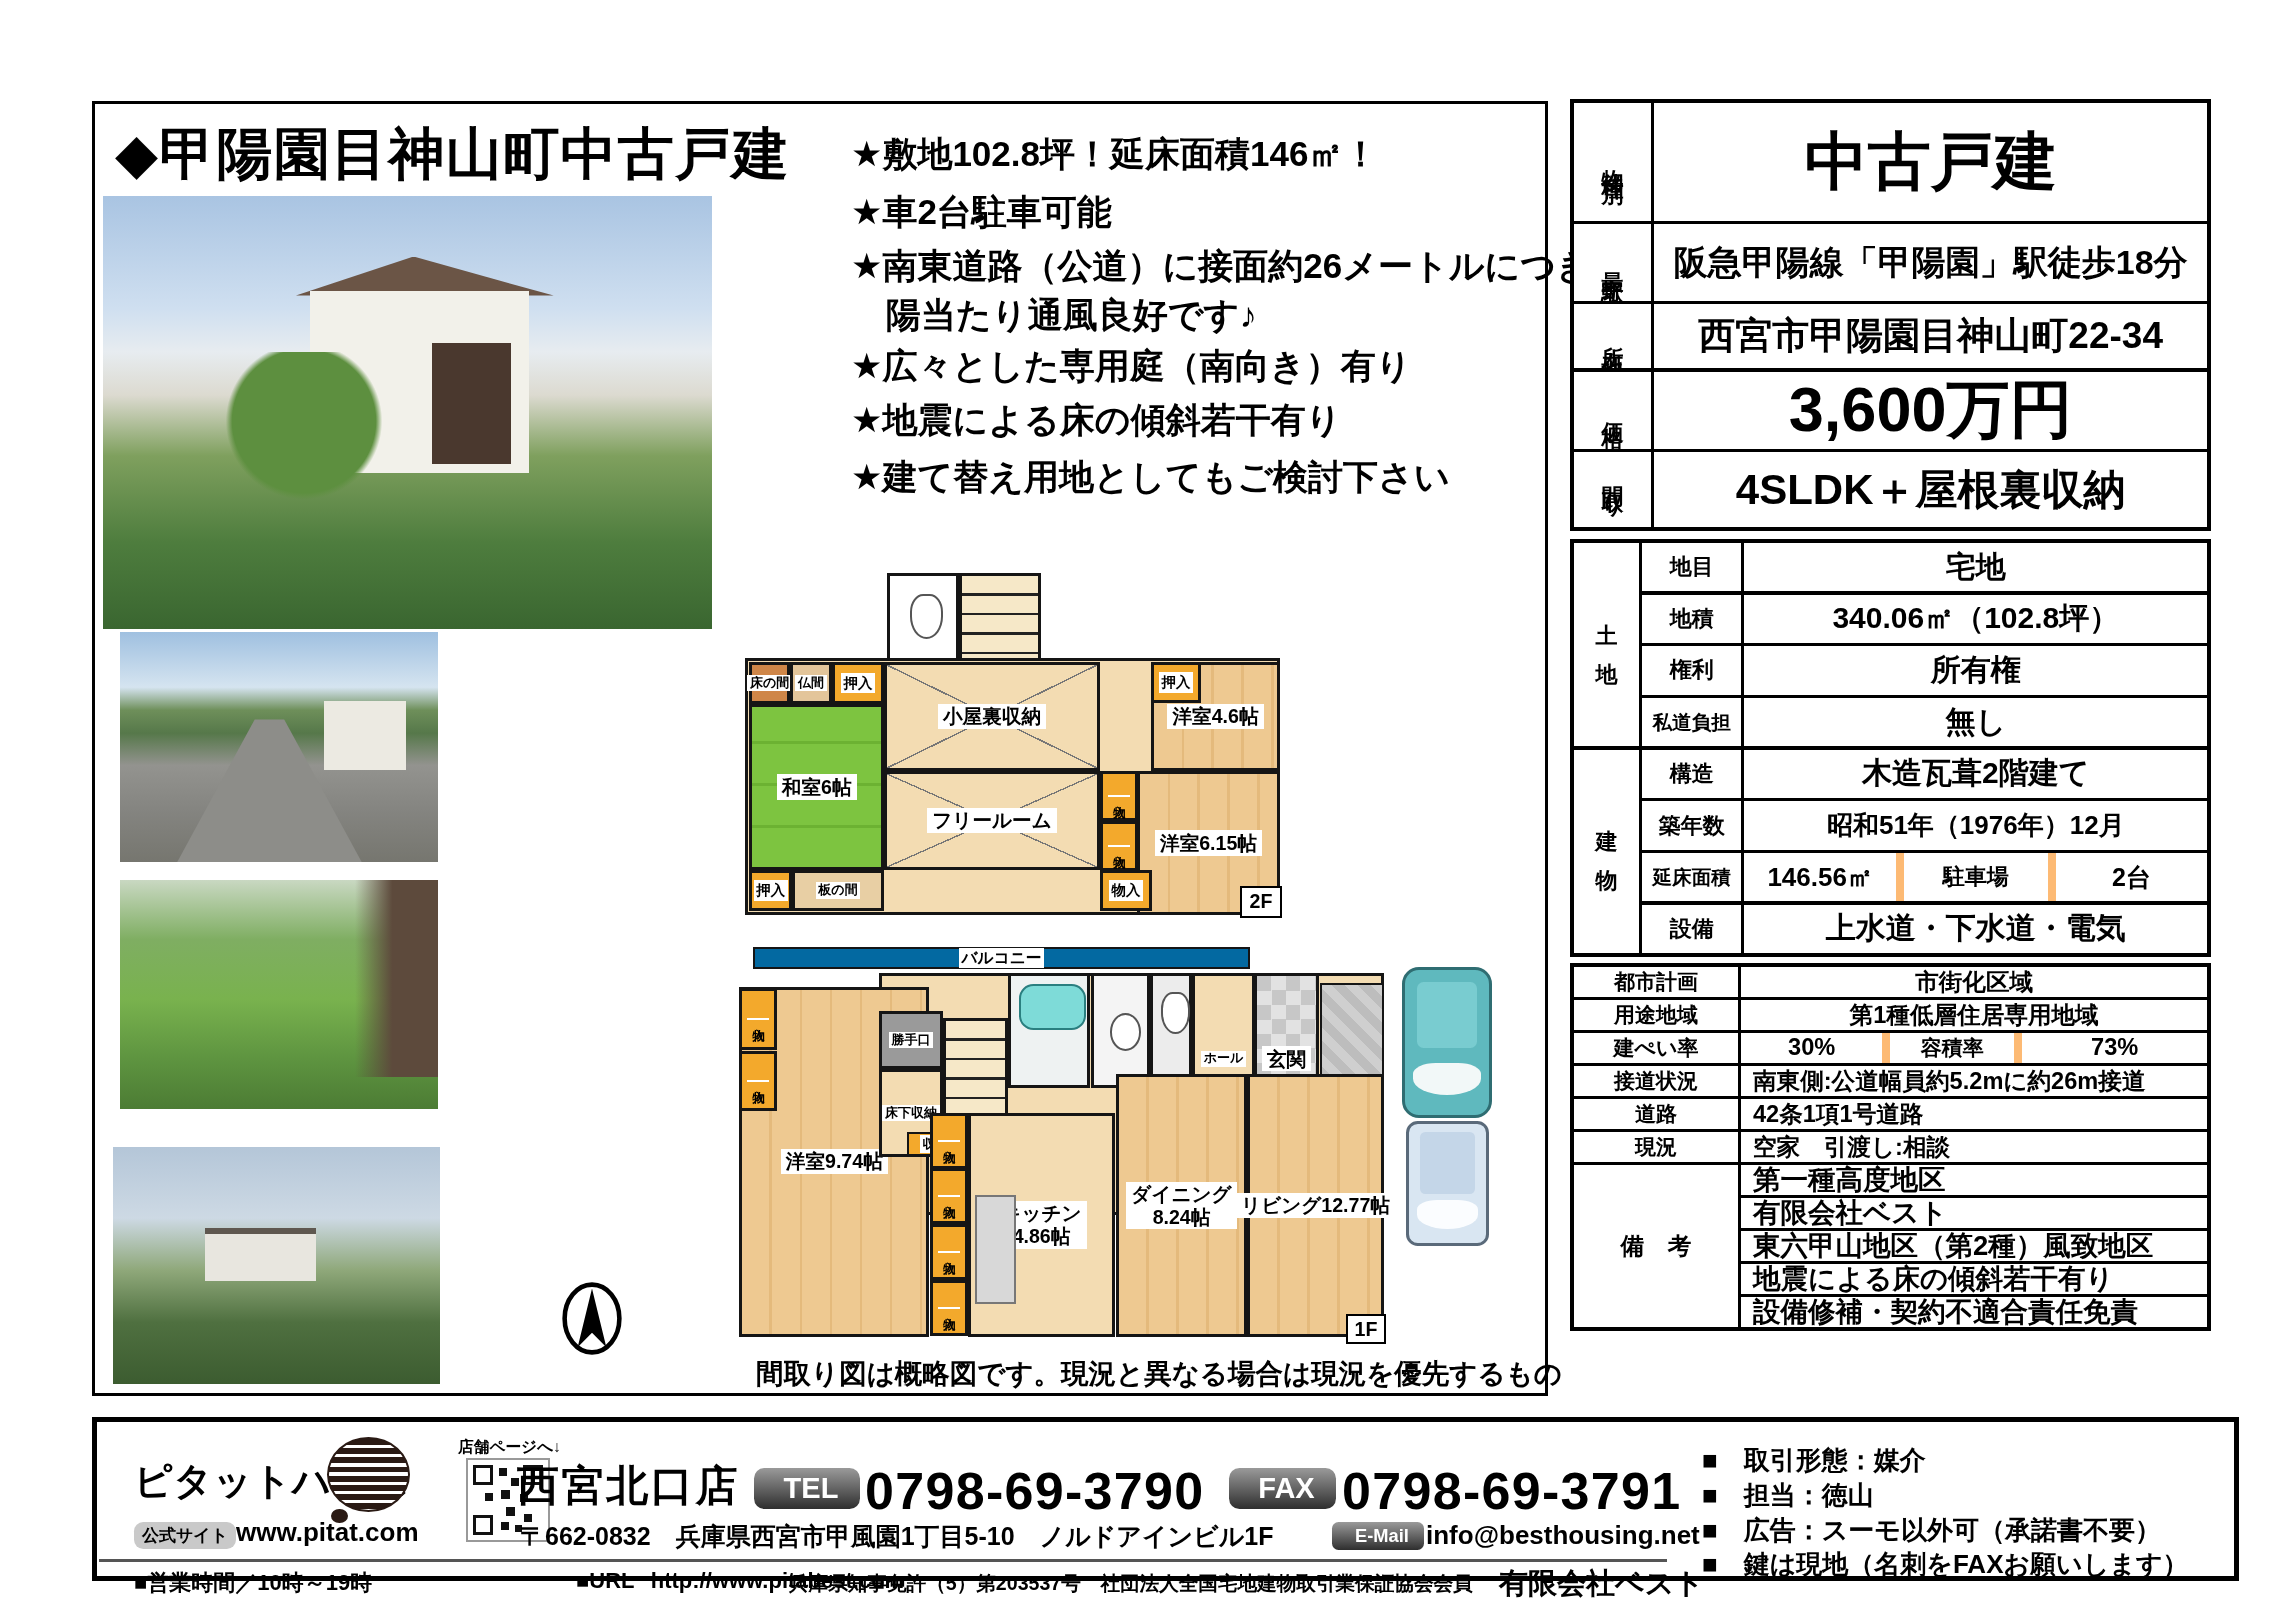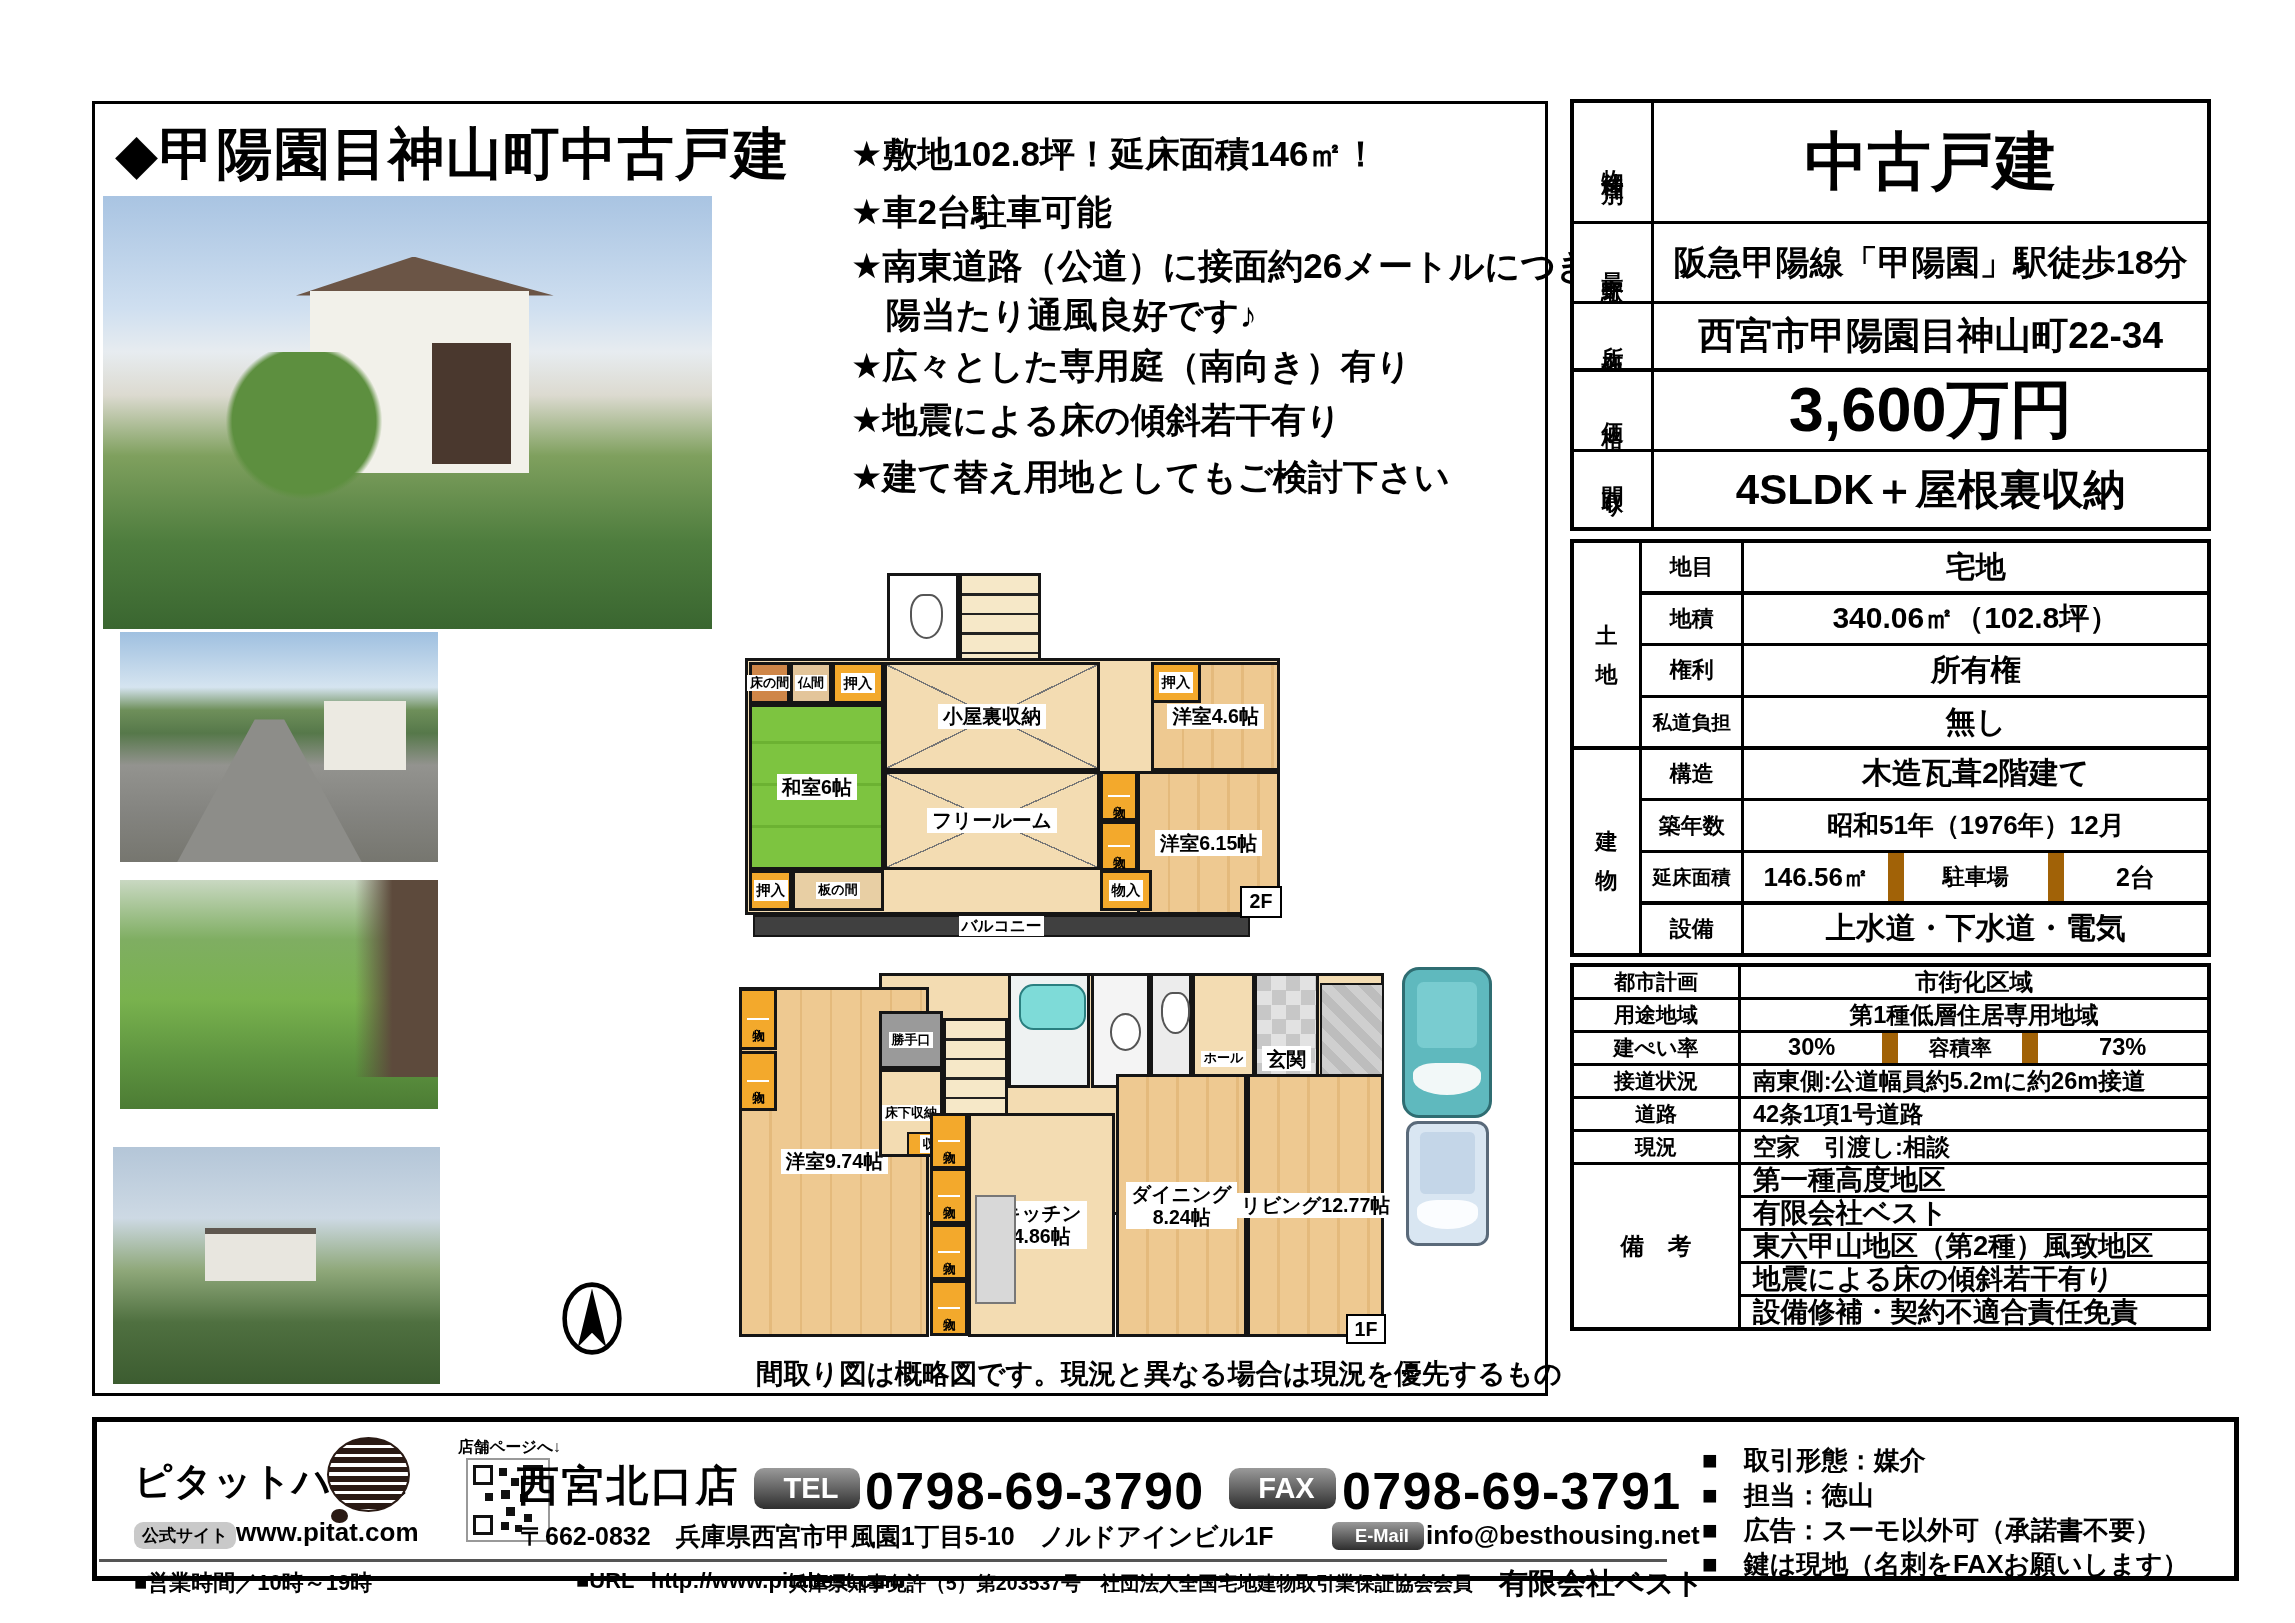--- a/index.html
+++ b/index.html
@@ -29,21 +29,21 @@
   #photo-garden .house-edge{position:absolute;right:0;top:0;width:26%;height:86%;background:linear-gradient(90deg,transparent,#5d4a3c 45%);}
   #photo-view{left:113px;top:1147px;width:327px;height:237px;
     background:linear-gradient(180deg,#b4c6d8 0%,#cdd9e4 30%,#8fa87a 52%,#4f7040 74%,#3c5c30 100%);}
   #photo-view .far-house{position:absolute;left:28%;top:34%;width:34%;height:20%;background:#e8e6df;border-top:6.5px solid #5f5850;}
 
   
   .tbl{position:absolute;background:#000;display:grid;gap:3.3px;padding:3.9px;box-sizing:border-box;}
   .cell{background:#fff;display:flex;align-items:center;justify-content:center;overflow:hidden;}
   .vlab{writing-mode:vertical-rl;text-orientation:upright;font-weight:bold;font-size:22px;letter-spacing:5.2px;}
   .cell.left{justify-content:flex-start;padding-left:11.8px;box-sizing:border-box;}
-  .nest{display:grid;gap:16px;background:#a16207;}
+  .nest{display:grid;gap:8px;background:#fdba74;}
 
   #summary-tbl{left:1570px;top:99px;width:641px;height:432px;grid-template-columns:77px 1fr;grid-template-rows:118px 77px 64px 77px 1fr;}
   #land-tbl{left:1570px;top:539px;width:641px;height:418px;grid-template-columns:65px 99px 1fr;grid-template-rows:repeat(8,1fr);}
   #detail-tbl{left:1570px;top:963px;width:641px;height:368px;grid-template-columns:164px 1fr;grid-template-rows:repeat(11,1fr);}
 
   .v-big{font-size:63px;font-weight:bold;}
   .v-med{font-size:34px;font-weight:bold;}
   .v-addr{font-size:37px;font-weight:bold;}
   .v-madori{font-size:42px;font-weight:bold;}
   .lnd-lab{font-size:22px;font-weight:bold;}
@@ -57,21 +57,21 @@
   .wood{background:repeating-linear-gradient(90deg,#eec991 0 27.5px,#e4ba7c 27.5px 30px);}
   .tan{background:#f3dcb2;}
   .tatami{background:repeating-linear-gradient(0deg,#7dc440 0 39px,#6cb232 39px 42px),repeating-linear-gradient(90deg,#7dc44000 0 64px,#6cb232 64px 67px);background-color:#7dc440;}
   .closet{background:#f3a92c;}
   .closet .tag{background:#fff;padding:0.7px 2.6px;font-size:14.4px;font-weight:bold;white-space:nowrap;}
   .rlabel{background:#fff;padding:1.3px 5.2px;font-size:19.6px;font-weight:bold;white-space:nowrap;text-align:center;line-height:1.15;}
   .rlabel.sm{font-size:13px;padding:0.7px 2.6px;}
   .xbox{background-image:linear-gradient(to top right,transparent 49.6%,#777 49.6% 50.4%,transparent 50.4%),linear-gradient(to bottom right,transparent 49.6%,#777 49.6% 50.4%,transparent 50.4%);}
   .stairs{background:repeating-linear-gradient(180deg,#f6e8c8 0 17px,#222 17px 19.6px);}
   .graybox{background:#9a9a9a;}
-  .balcony{background:#404040;}
+  .balcony{background:#0369a1;margin-top:32px;}
   .checker{background:conic-gradient(#e2e2e2 25%,#c7c7c7 0 50%,#e2e2e2 0 75%,#c7c7c7 0);background-size:29px 29px;}
   .floor-tag{background:#fff;border:2px solid #000;font-size:19.6px;font-weight:bold;display:flex;align-items:center;justify-content:center;}
   .vtext{writing-mode:vertical-rl;text-orientation:upright;}
   .tub{position:absolute;background:#7edbd8;border:2.6px solid #2a7f80;border-radius:14.4px;}
   .sink{position:absolute;background:#fff;border:2.6px solid #555;border-radius:50%;}
   .wc{position:absolute;background:#fff;border:2.6px solid #555;border-radius:40% 40% 50% 50%;}
 
   
   .car{position:absolute;border-radius:17px;}
   #car1{left:1402px;top:967px;width:84px;height:145px;background:#5fb9be;border:3.3px solid #2f6d72;}

